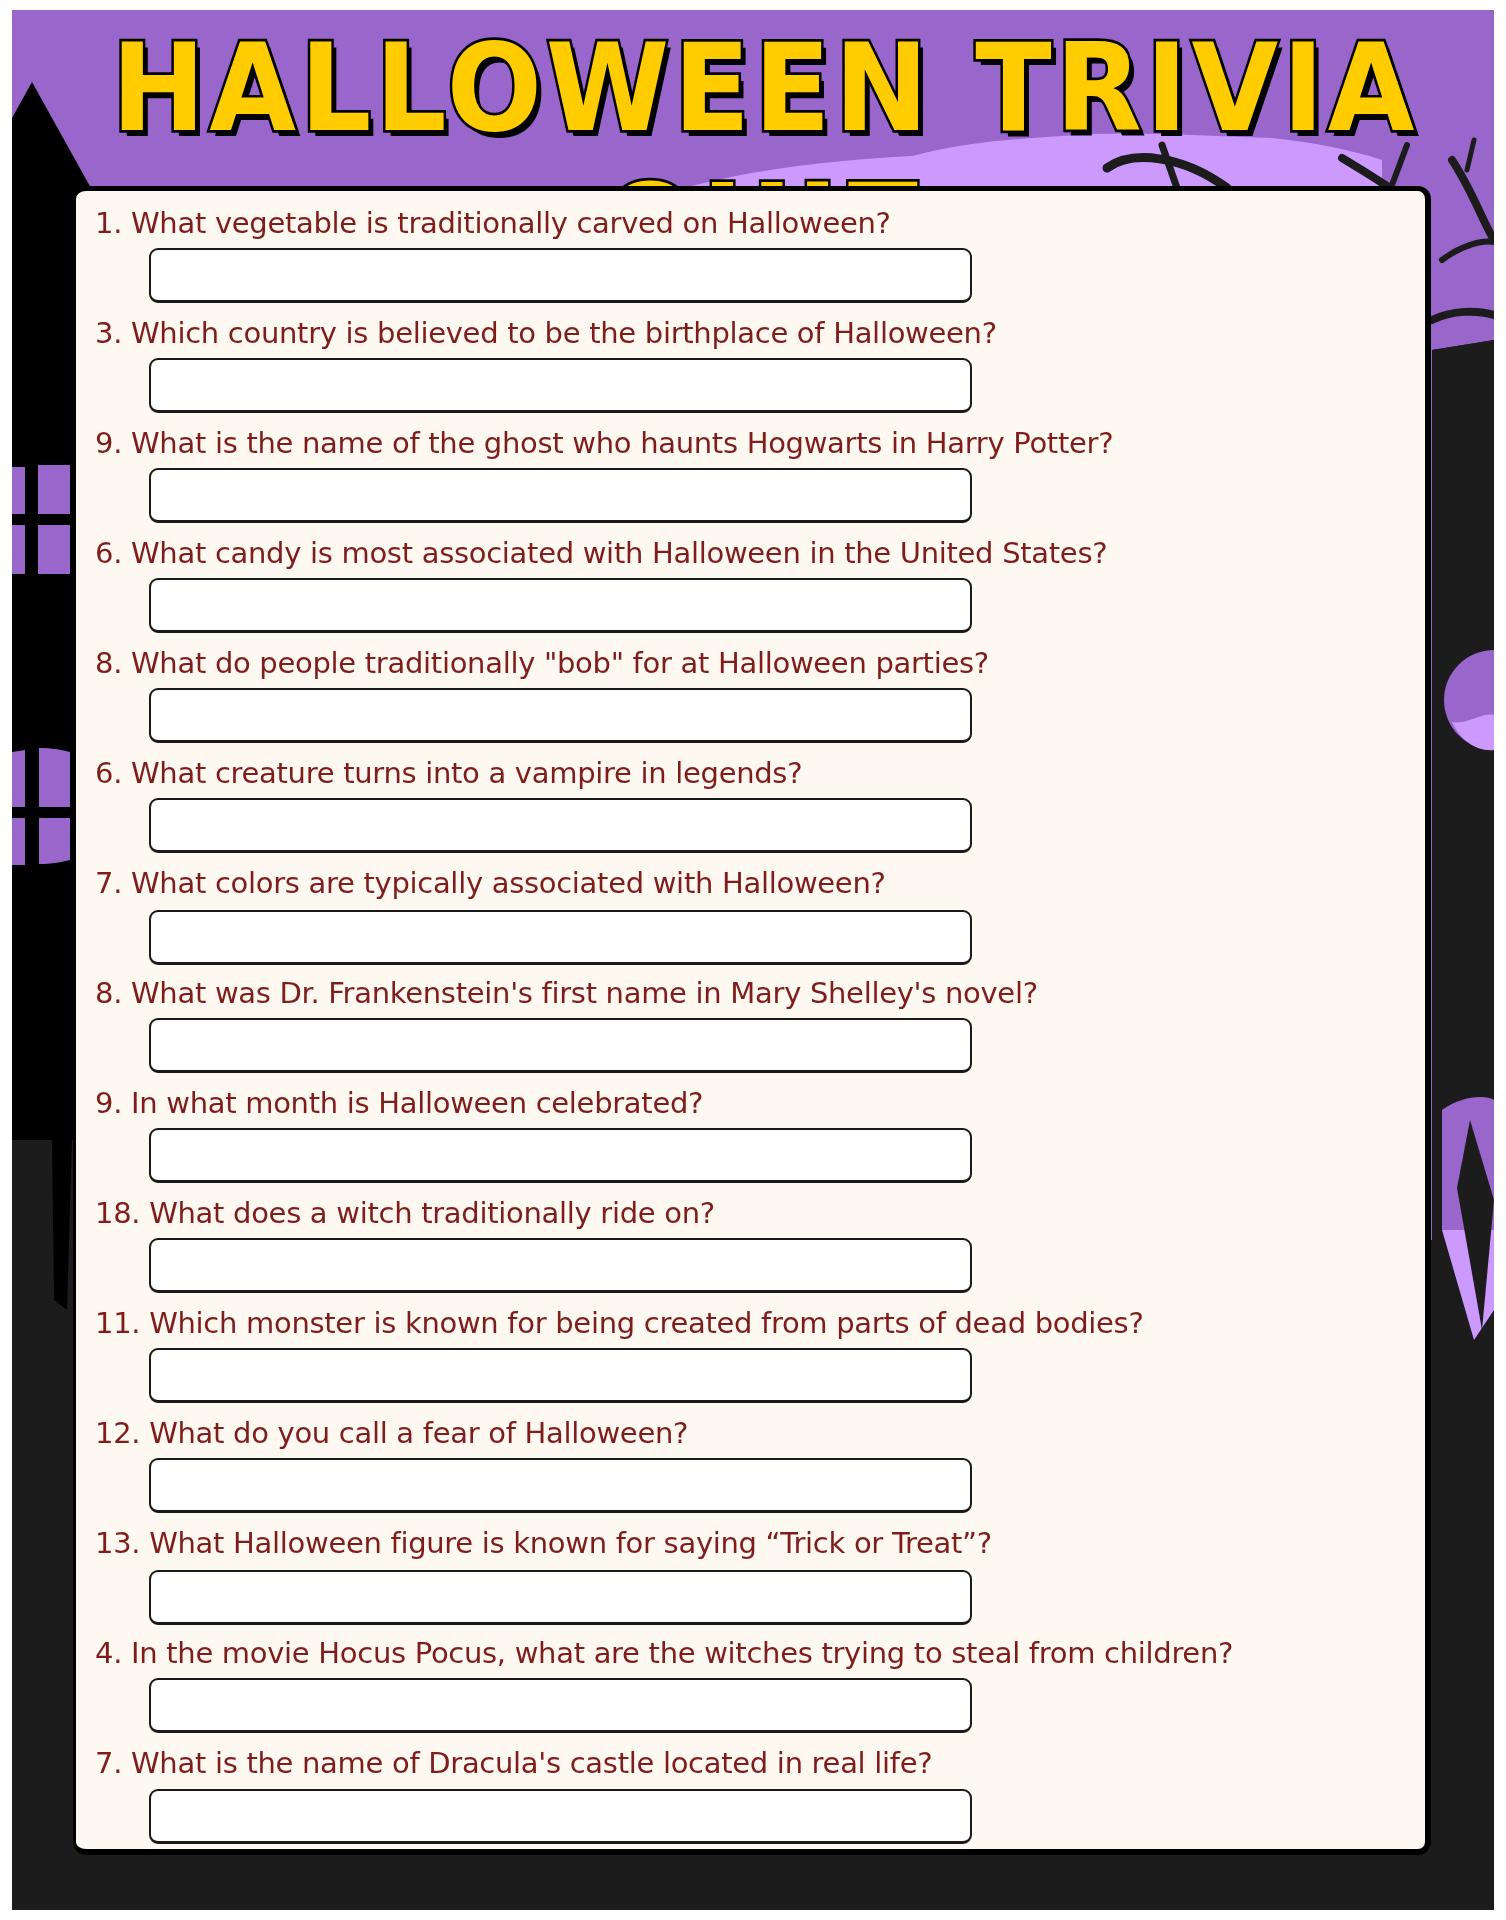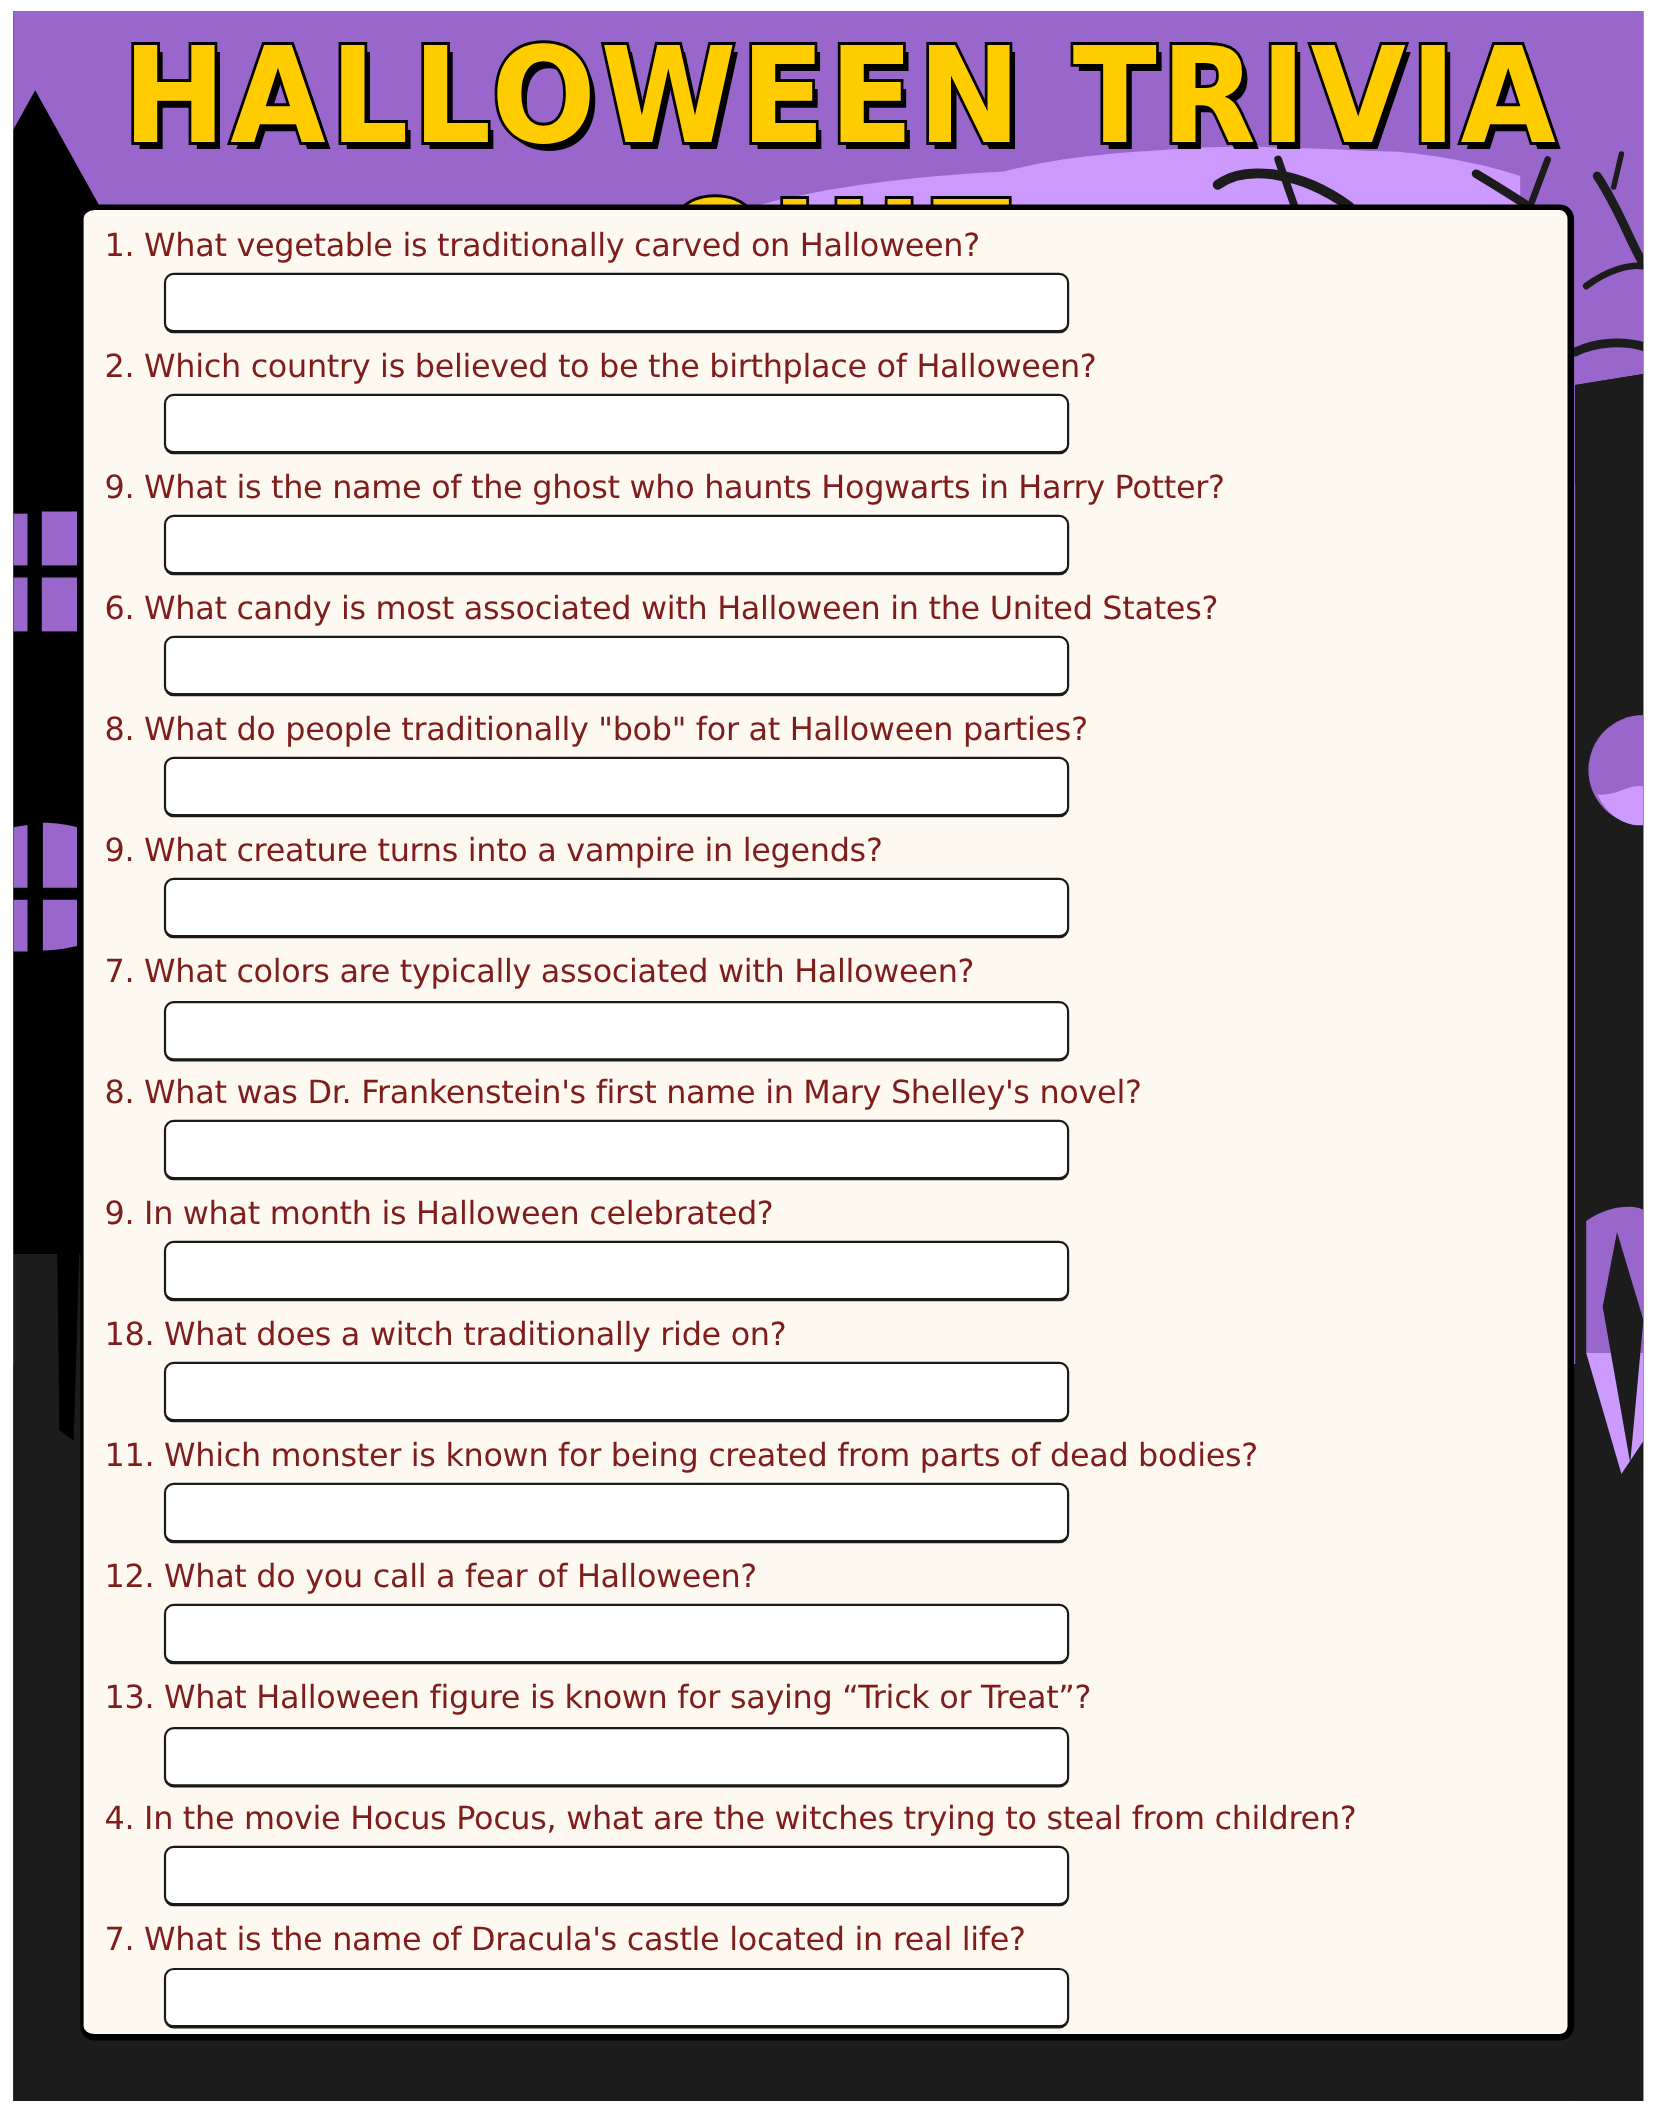--- a/index.html
+++ b/index.html
@@ -89,33 +89,33 @@
 
   <div class="title">HALLOWEEN TRIVIA QUIZ</div>
 </div>
 
 <div class="panel"></div>
 
 <div>
   <div class="q-label" style="top:205px">1. What vegetable is traditionally carved on Halloween?</div>
   <input class="answer-box" style="top: 248px;" type="text" value="">
 
-  <div class="q-label" style="top:315px">2. Which country is believed to be the birthplace of Halloween?</div>
+  <div class="q-label" style="top:315px">3. Which country is believed to be the birthplace of Halloween?</div>
   <input class="answer-box" style="top: 358px;" type="text" value="">
 
   <div class="q-label" style="top:425px">9. What is the name of the ghost who haunts Hogwarts in Harry Potter?</div>
   <input class="answer-box" style="top: 468px;" type="text" value="">
 
   <div class="q-label" style="top:535px">6. What candy is most associated with Halloween in the United States?</div>
   <input class="answer-box" style="top: 578px;" type="text" value="">
 
   <div class="q-label" style="top:645px">8. What do people traditionally "bob" for at Halloween parties?</div>
   <input class="answer-box" style="top: 688px;" type="text" value="">
 
-  <div class="q-label" style="top:755px">9. What creature turns into a vampire in legends?</div>
+  <div class="q-label" style="top:755px">6. What creature turns into a vampire in legends?</div>
   <input class="answer-box" style="top: 798px;" type="text" value="">
 
   <div class="q-label" style="top:865px">7. What colors are typically associated with Halloween?</div>
   <input class="answer-box" style="top: 910px;" type="text" value="">
 
   <div class="q-label" style="top:975px">8. What was Dr. Frankenstein's first name in Mary Shelley's novel?</div>
   <input class="answer-box" style="top: 1018px;" type="text" value="">
 
   <div class="q-label" style="top:1085px">9. In what month is Halloween celebrated?</div>
   <input class="answer-box" style="top: 1128px;" type="text" value="">

